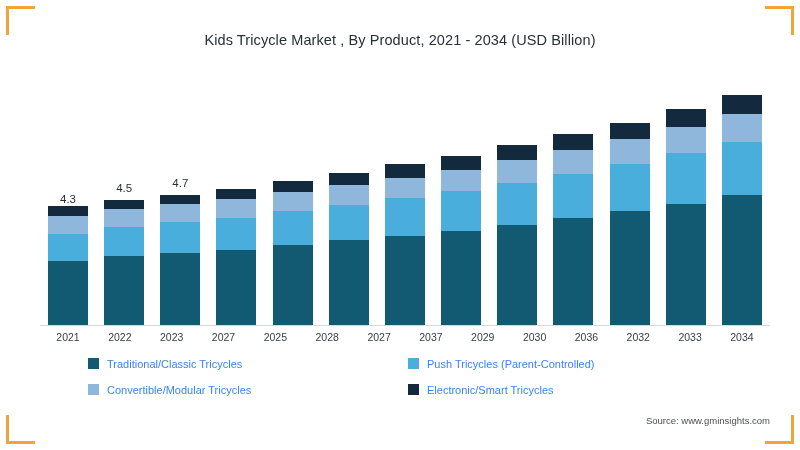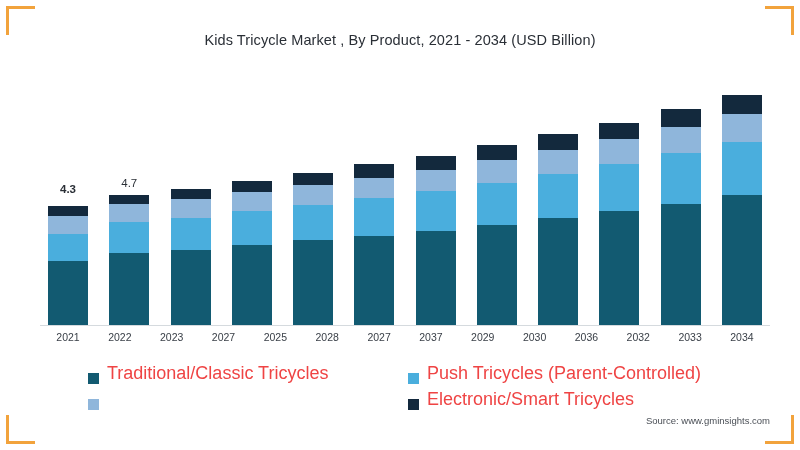--- a/index.html
+++ b/index.html
@@ -114,25 +114,25 @@
   #legend {
     position: absolute;
     left: 88px;
     top: 358px;
     width: 640px;
     display: flex;
     flex-wrap: wrap;
   }
   .leg-item {
     display: flex;
-    align-items: flex-end;
+    align-items: flex-start;
     width: 50%;
     height: 26px;
-    font-size: 18px;
-    color: #ef4444;
+    font-size: 11px;
+    color: #3b82f6;
   }
   .leg-swatch {
     width: 11px;
     height: 11px;
     margin-right: 8px;
     flex: 0 0 auto;
   }
 
   #source {
     position: absolute;
@@ -154,21 +154,28 @@
 
   <div id="title">Kids Tricycle Market , By Product, 2021 - 2034 (USD Billion)</div>
 
   <div id="plot">
     <div id="bars">
         <div class="bar-group">
           <div class="seg" style="background: rgb(19, 41, 61); height: 10.53px;"></div>
           <div class="seg" style="background: rgb(143, 182, 219); height: 17.18px;"></div>
           <div class="seg" style="background: rgb(74, 174, 221); height: 27.72px;"></div>
           <div class="seg" style="background: rgb(18, 90, 113); height: 63.75px;"></div>
-          <div class="val-label" style="bottom: 130px; font-weight: bold;">4.3</div>
+          <div class="val-label" style="bottom: 120px;">4.3</div>
+        </div>
+        <div class="bar-group">
+          <div class="seg" style="background: rgb(19, 41, 61); height: 9.15px;"></div>
+          <div class="seg" style="background: rgb(143, 182, 219); height: 17.46px;"></div>
+          <div class="seg" style="background: rgb(74, 174, 221); height: 29.38px;"></div>
+          <div class="seg" style="background: rgb(18, 90, 113); height: 68.74px;"></div>
+          <div class="val-label" style="bottom: 130.728px;">4.5</div>
         </div>
         <div class="bar-group">
           <div class="seg" style="background: rgb(19, 41, 61); height: 9.7px;"></div>
           <div class="seg" style="background: rgb(143, 182, 219); height: 18.02px;"></div>
           <div class="seg" style="background: rgb(74, 174, 221); height: 30.49px;"></div>
           <div class="seg" style="background: rgb(18, 90, 113); height: 72.07px;"></div>
           <div class="val-label" style="bottom: 136.272px;">4.7</div>
         </div>
         <div class="bar-group">
           <div class="seg" style="background: rgb(19, 41, 61); height: 10.26px;"></div>
@@ -256,20 +263,21 @@
       <div class="leg-item">
         <span class="leg-swatch" style="background: rgb(18, 90, 113);"></span>
         <span>Traditional/Classic Tricycles</span>
       </div>
       <div class="leg-item">
         <span class="leg-swatch" style="background: rgb(74, 174, 221);"></span>
         <span>Push Tricycles (Parent-Controlled)</span>
       </div>
       <div class="leg-item">
         <span class="leg-swatch" style="background: rgb(143, 182, 219);"></span>
+        <span>Convertible/Modular Tricycles</span>
       </div>
       <div class="leg-item">
         <span class="leg-swatch" style="background: rgb(19, 41, 61);"></span>
         <span>Electronic/Smart Tricycles</span>
       </div>
     </div>
 
   <div id="source">Source: www.gminsights.com</div>
 
 </div>

